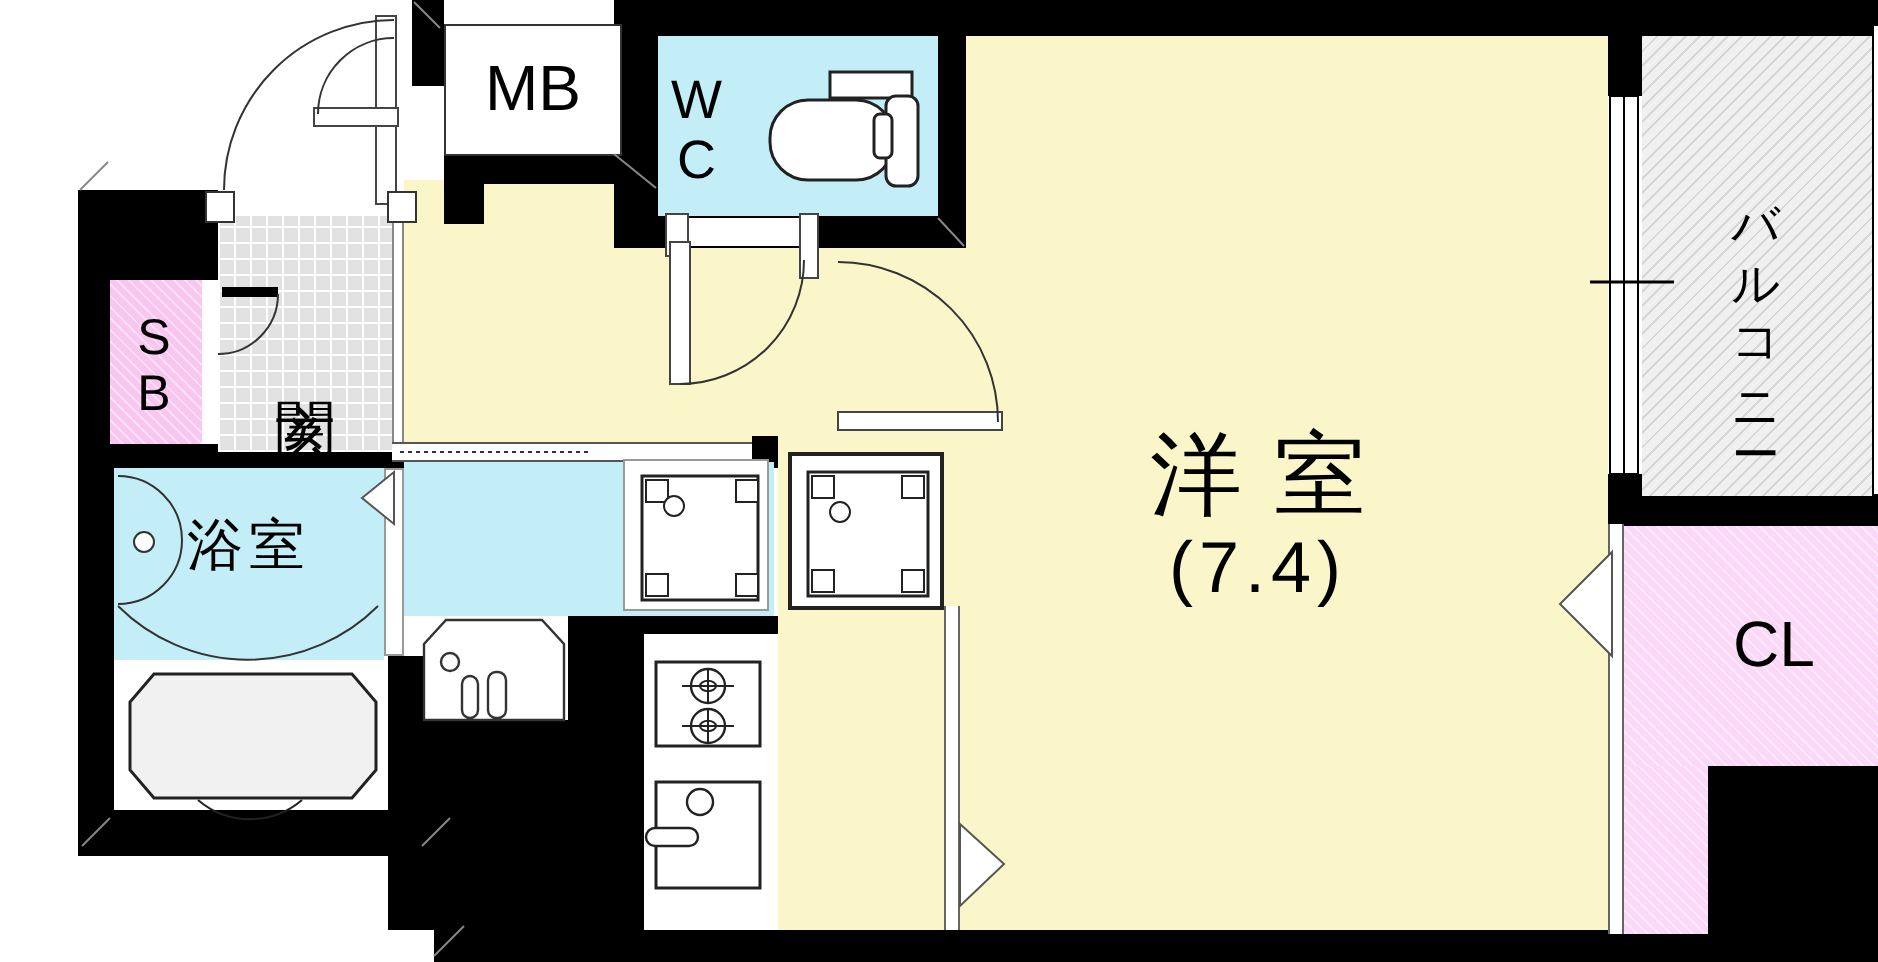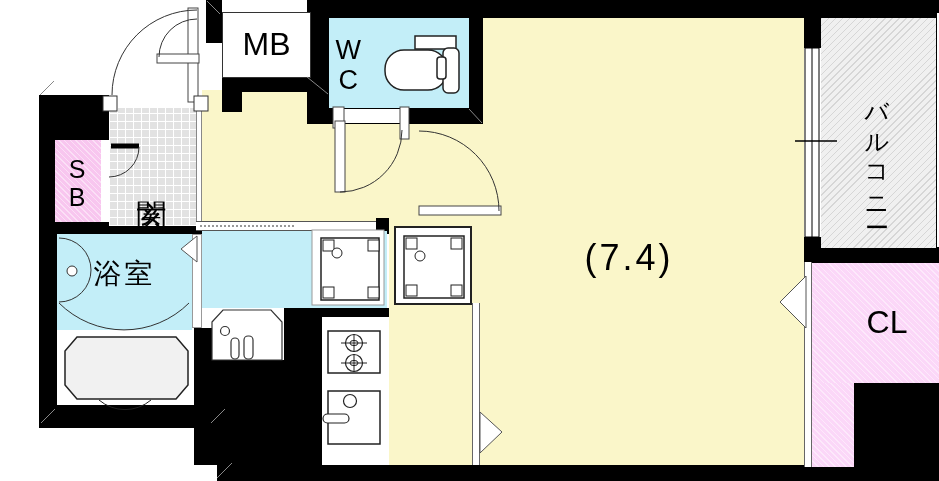--- a/index.html
+++ b/index.html
@@ -196,20 +196,21 @@
   <div class="label vert" style="left:96px;top:136px;height:82px;font-size:30px;">
     <span>玄関</span>
     </div>
   <div class="label vert" style="left:24px;top:150px;height:66px;font-size:25px;">
     <span>SB</span>
     </div>
   <div class="label" style="left:18px;top:258px;width:135px;height:36px;font-size:28px;letter-spacing:3px;font-family:Liberation Mono, monospace;">
     <span>浴室</span>
     </div>
   <div class="label" style="left:450px;top:198px;width:280px;height:120px;flex-direction:column;font-size:46px;">
+    <span style="letter-spacing:16px;margin-left:16px;">洋室</span>
     <span style="font-size:36px;letter-spacing:3px;">(7.4)</span>
     </div>
   <div class="label vert" style="left:824px;top:55px;height:195px;font-size:24px;letter-spacing:5px;writing-mode:vertical-rl;text-orientation:mixed;">
     <span>バルコニー</span>
     </div>
   <div class="label" style="left:773px;top:263px;width:150px;height:120px;font-size:32px;">
     <span>CL</span>
     </div>
 
 </div>

